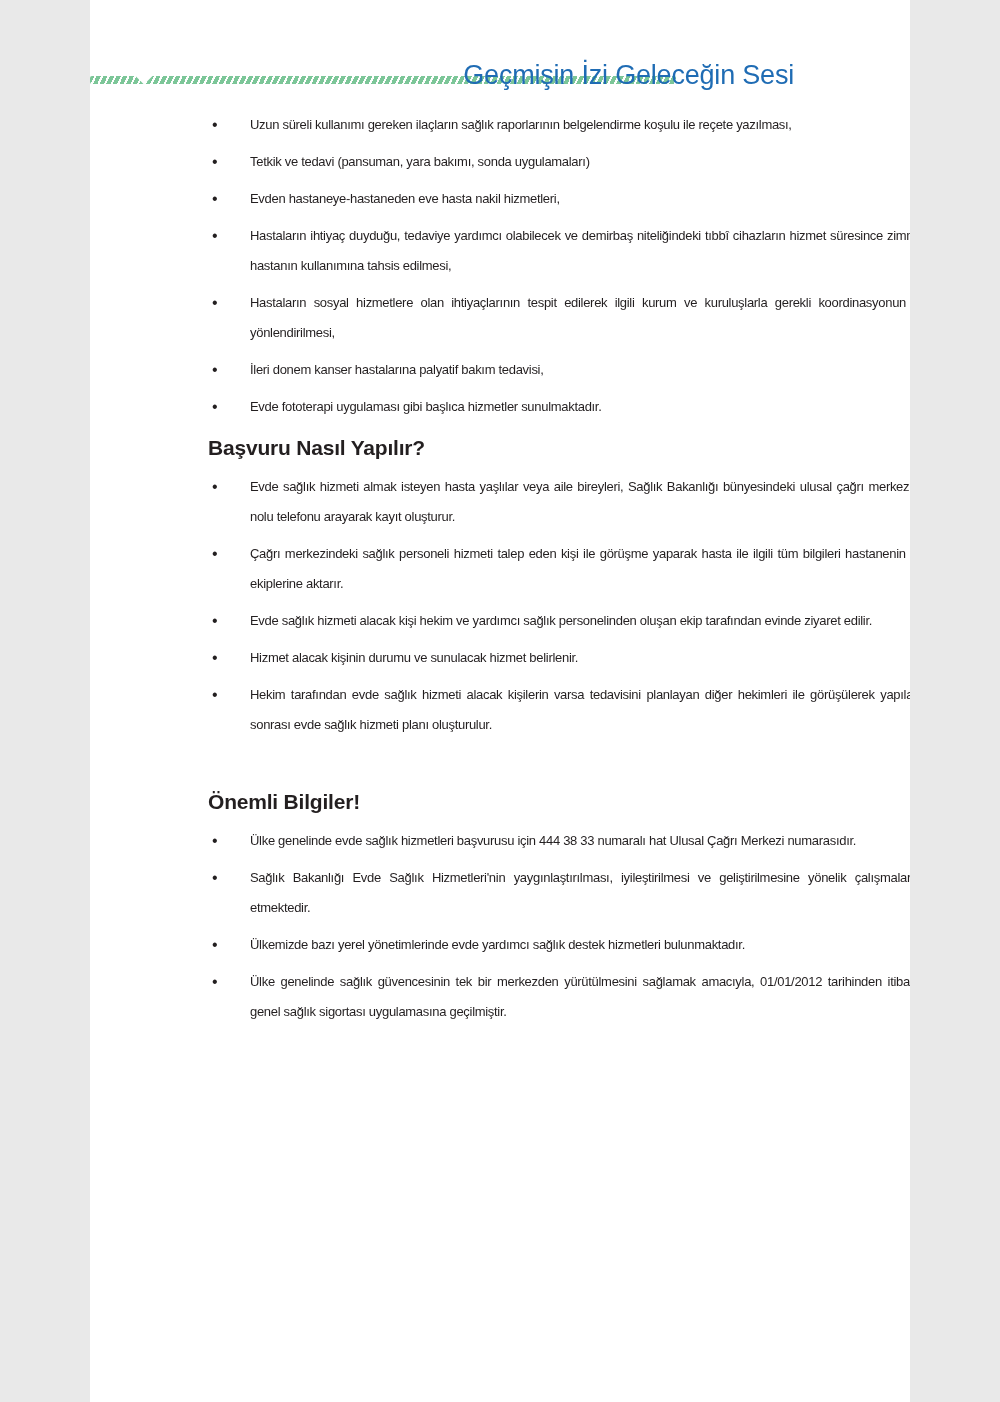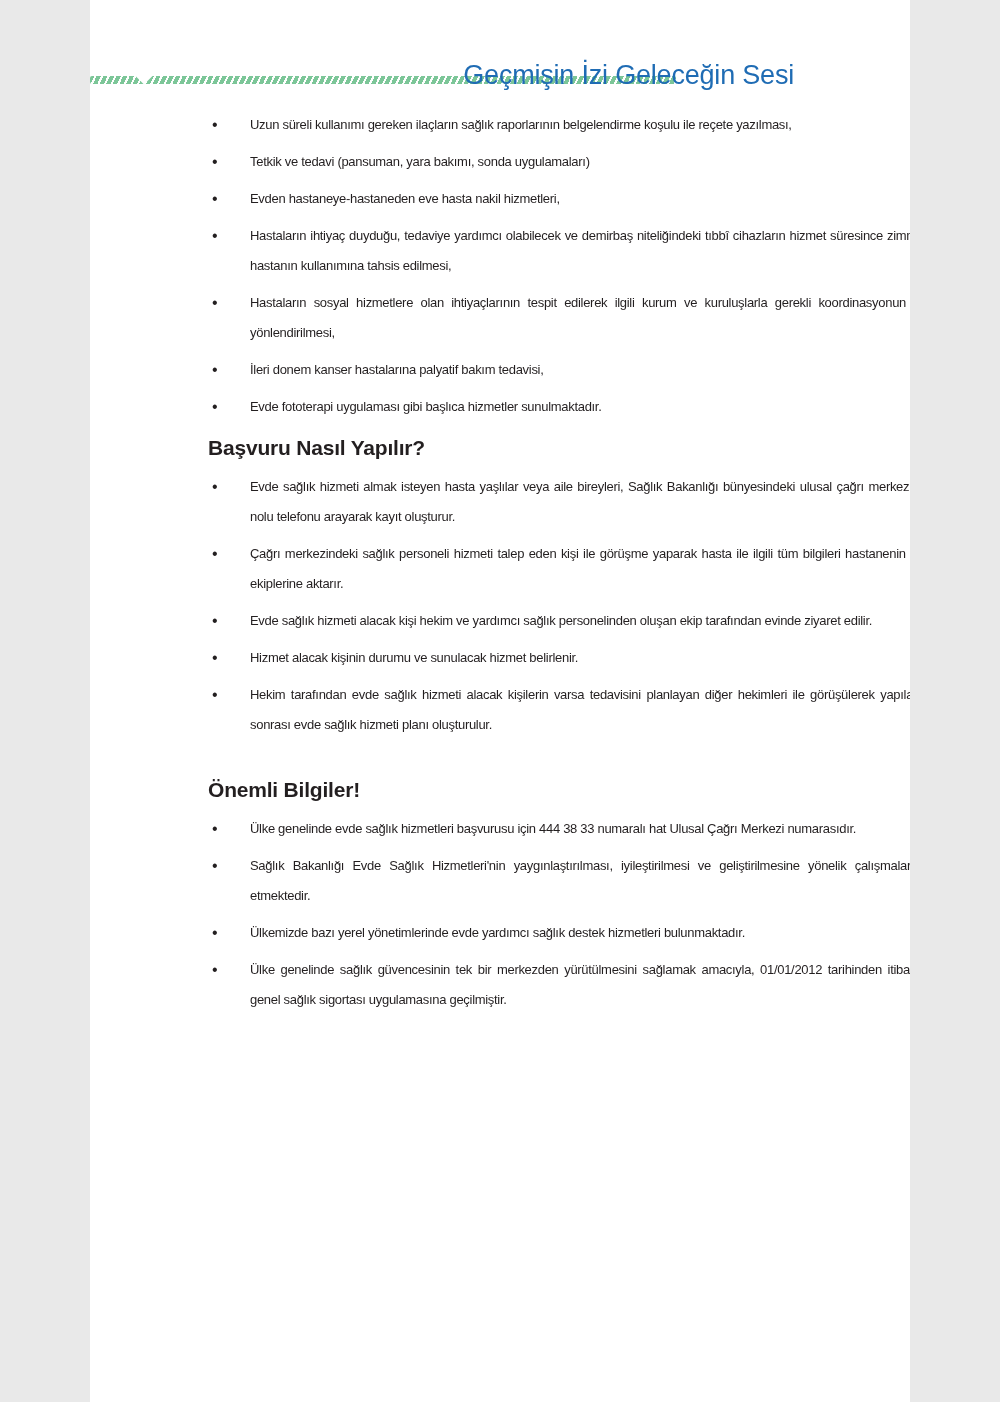--- a/index.html
+++ b/index.html
@@ -79,21 +79,21 @@
     color: var(--text-color);
   }
   .sub-heading {
     font-size: 21px;
     font-weight: bold;
     line-height: 28px;
     margin: 12px 0 10px 0;
     letter-spacing: -0.2px;
     color: var(--text-color);
   }
-  .sub-heading.spaced { margin-top: 36px; }
+  .sub-heading.spaced { margin-top: 48px; }
   .blue-heading {
     font-size: 24px;
     font-weight: bold;
     line-height: 30px;
     margin: 26px 0 16px 0;
     letter-spacing: -0.2px;
     color: var(--section-blue);
   }
 
   

